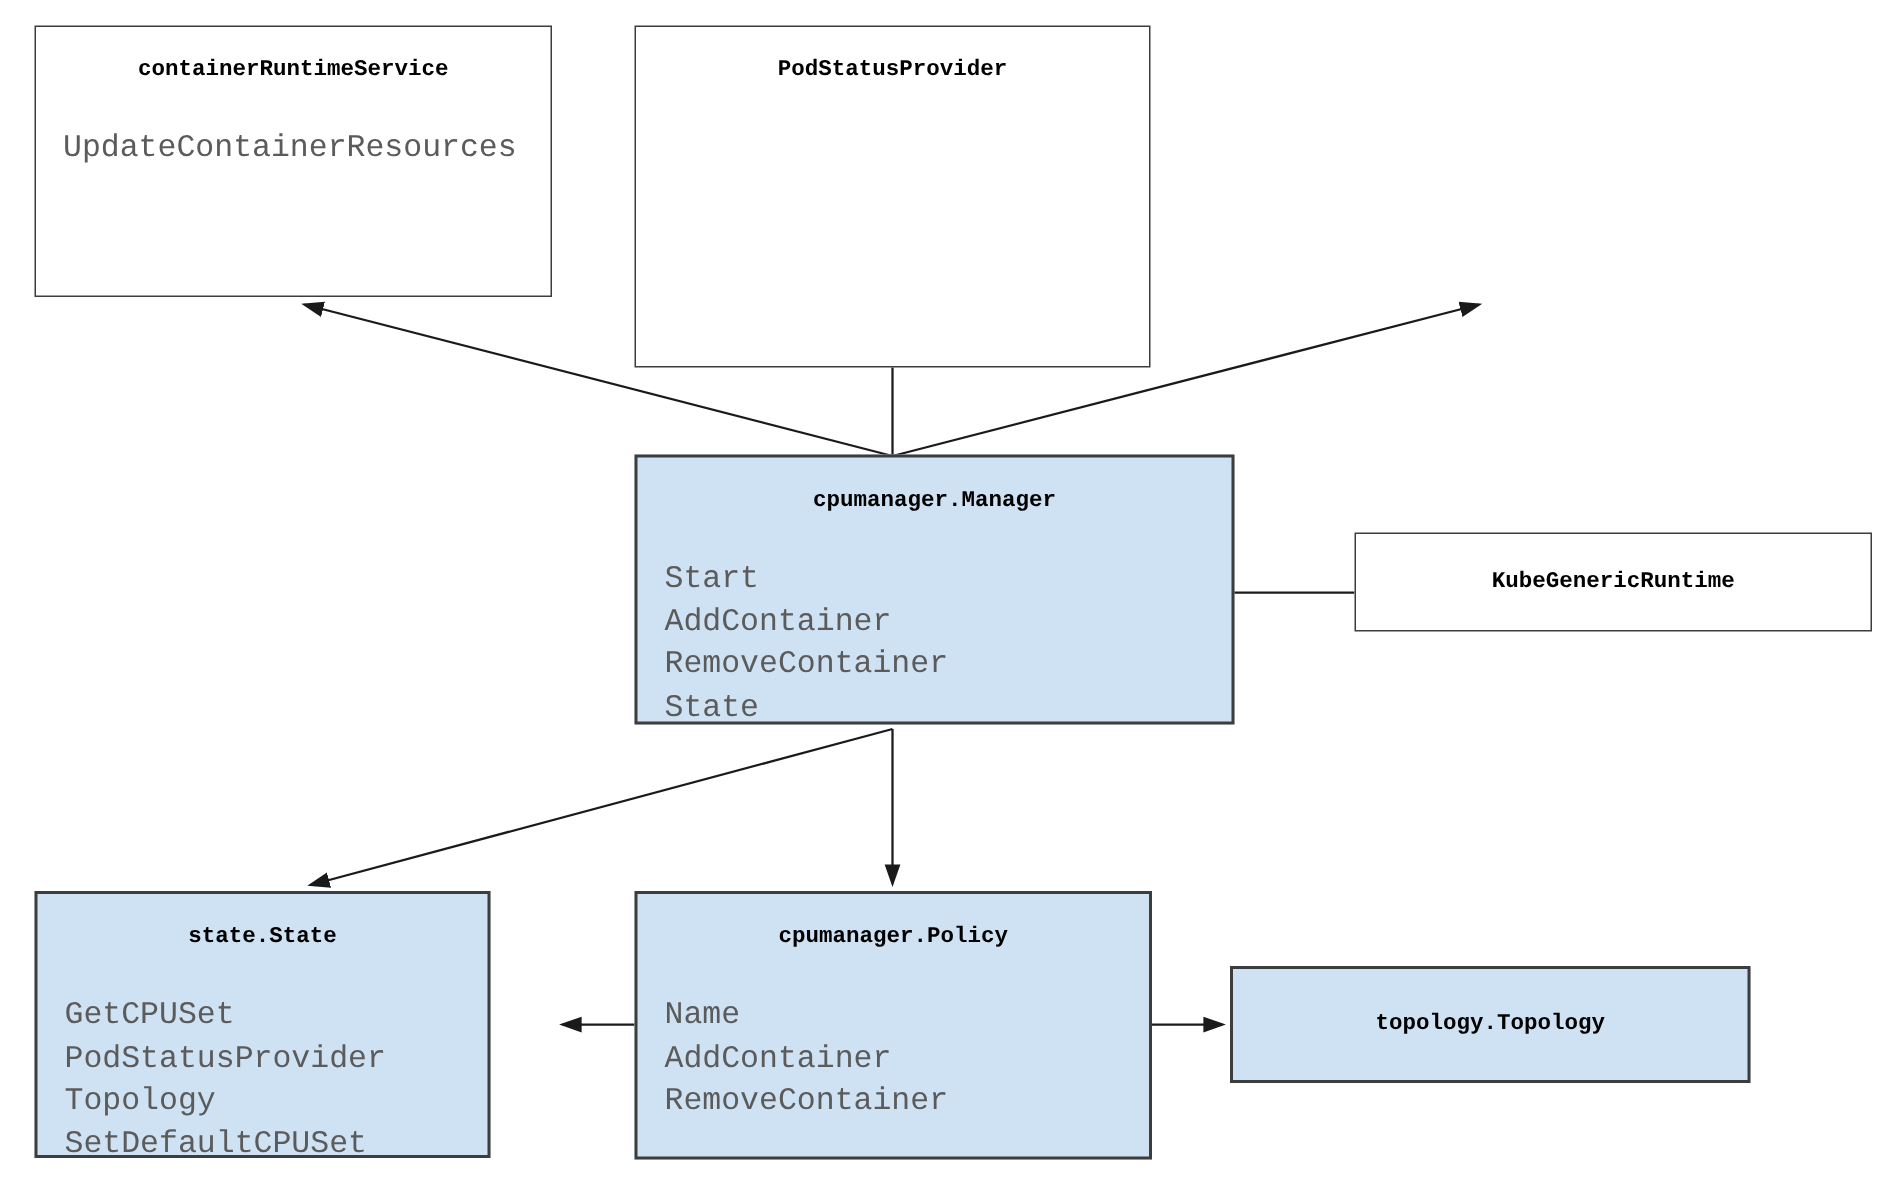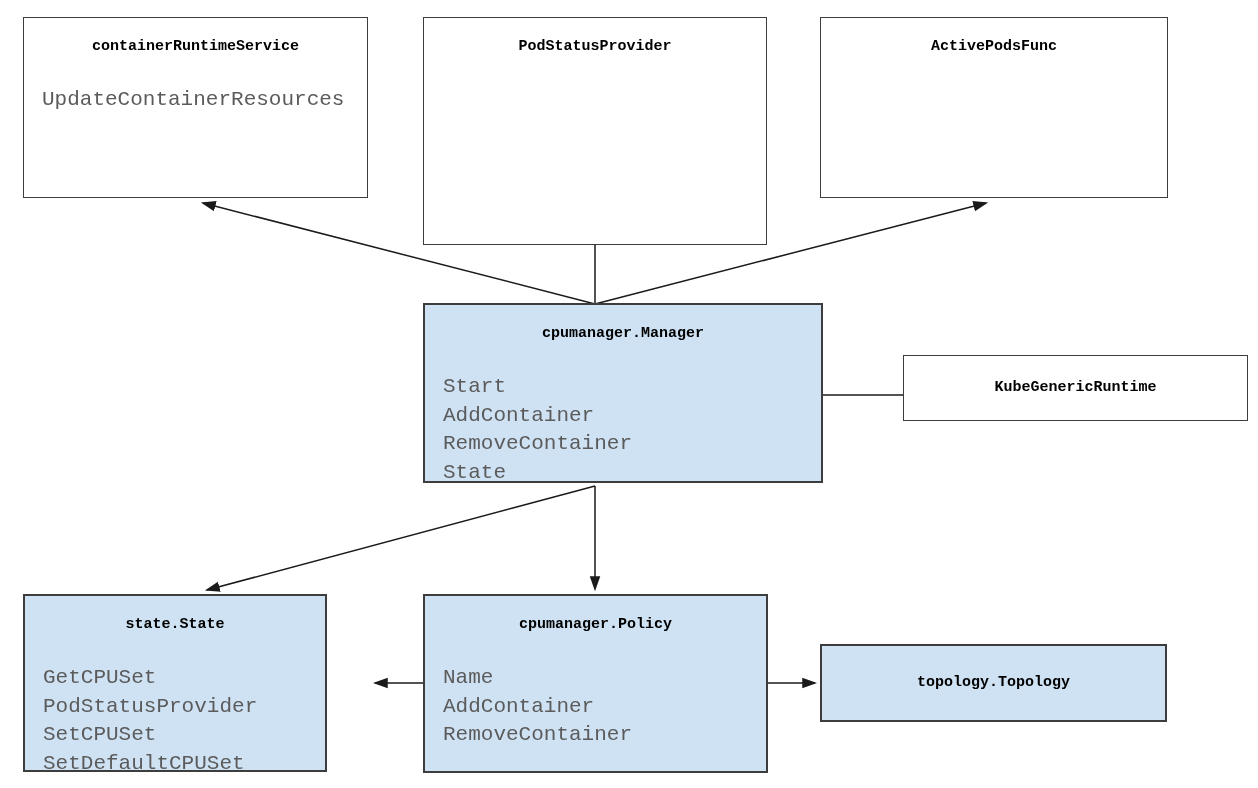--- a/index.html
+++ b/index.html
@@ -107,44 +107,41 @@
     <div class="node-title">containerRuntimeService</div>
     <div class="node-methods">
       <div class="method">UpdateContainerResources</div>
     </div>
   </div>
 
   <div class="node" id="node-pod-status-provider">
     <div class="node-title">PodStatusProvider</div>
   </div>
 
-  <div class="node" id="node-active-pods-func">
-    <div class="node-title">ActivePodsFunc</div>
-  </div>
 
   <div class="node highlight" id="node-manager">
     <div class="node-title">cpumanager.Manager</div>
     <div class="node-methods">
       <div class="method">Start</div>
       <div class="method">AddContainer</div>
       <div class="method">RemoveContainer</div>
       <div class="method">State</div>
     </div>
   </div>
 
   <div class="node centered" id="node-kube-generic-runtime">
     <div class="node-title">KubeGenericRuntime</div>
   </div>
 
   <div class="node highlight" id="node-state">
     <div class="node-title">state.State</div>
     <div class="node-methods">
       <div class="method">GetCPUSet</div>
       <div class="method">PodStatusProvider</div>
-      <div class="method">SetCPUSet</div>
+      <div class="method">Topology</div>
       <div class="method">SetDefaultCPUSet</div>
     </div>
   </div>
 
   <div class="node highlight" id="node-policy">
     <div class="node-title">cpumanager.Policy</div>
     <div class="node-methods">
       <div class="method">Name</div>
       <div class="method">AddContainer</div>
       <div class="method">RemoveContainer</div>

